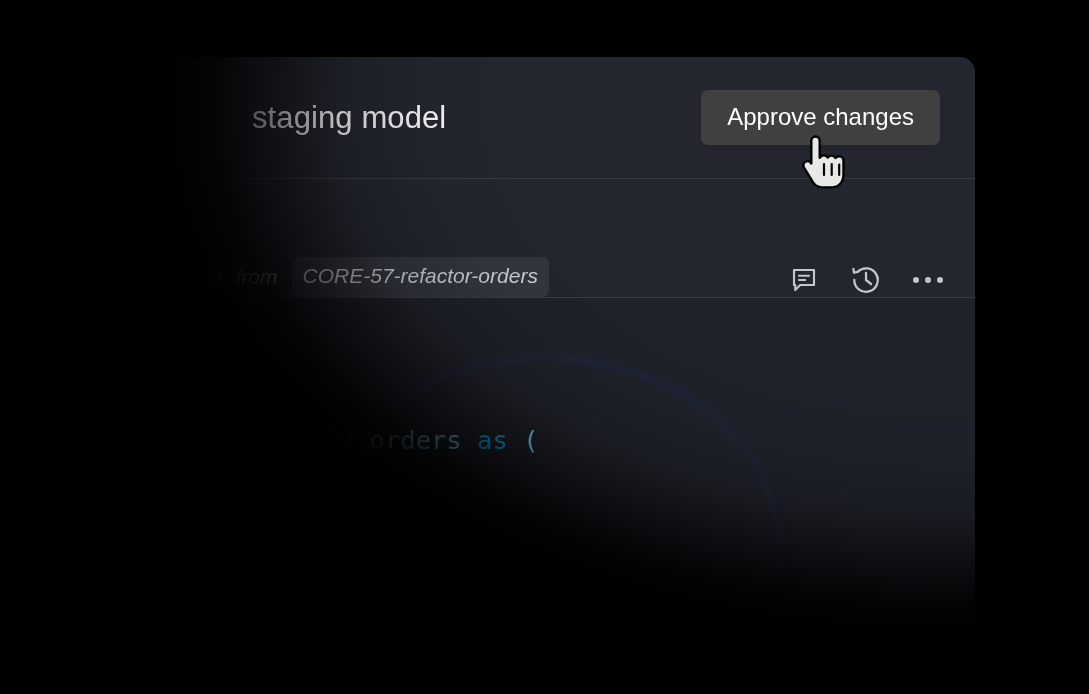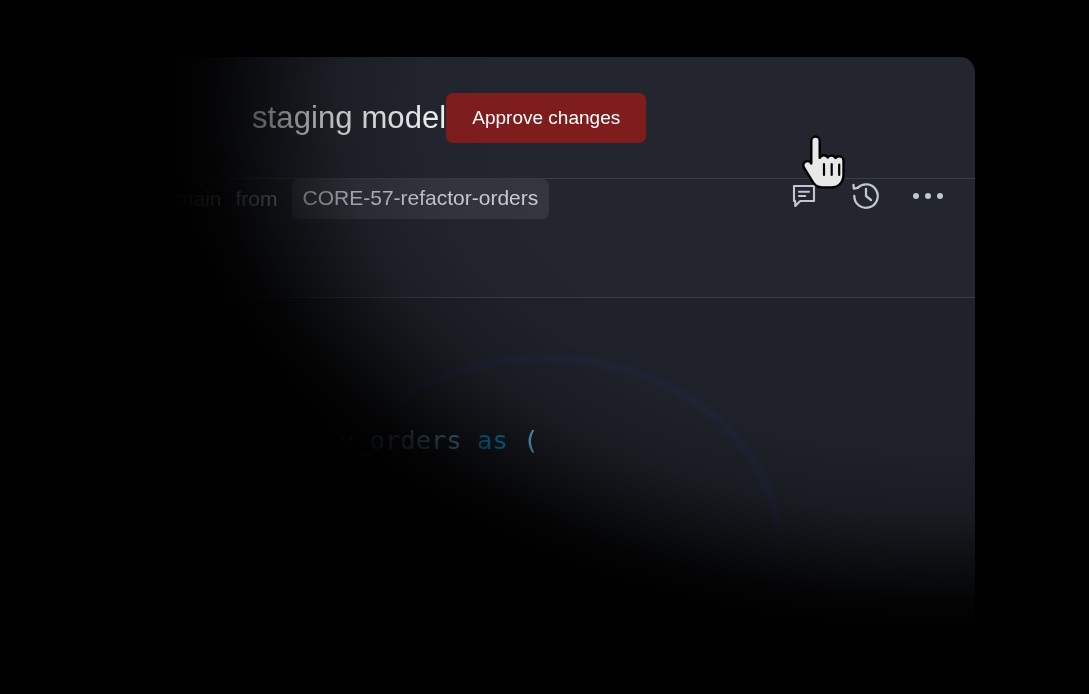--- a/index.html
+++ b/index.html
@@ -68,57 +68,59 @@
     filter: blur(3px);
     pointer-events: none;
   }
 
   
   .header {
     position: relative;
     height: 121px;
     display: flex;
     align-items: center;
+    justify-content: space-between;
     padding: 0 35px 0 92px;
   }
 
   .title {
     font-size: 31px;
     font-weight: 400;
     color: #f2f3f5;
     letter-spacing: 0.1px;
     white-space: nowrap;
   }
 
   .approve-btn {
-    background: #7f1d1d;
+    background: #404040;
     color: #ffffff;
     border: none;
     border-radius: 7px;
     font-family: "Liberation Sans", sans-serif;
-    font-size: 19px;
+    font-size: 24px;
     font-weight: 400;
     padding: 15px 26px 16px;
     line-height: 1;
     cursor: pointer;
     white-space: nowrap;
   }
 
   .divider {
     height: 1px;
     background: rgba(255,255,255,0.10);
     width: 100%;
   }
 
   
   .branchbar {
     height: 118px;
     display: flex;
-    align-items: flex-start;
+    align-items: flex-end;
     padding: 0 30px 0 16px;
+    font-style: italic;
   }
 
   .branch-left {
     display: flex;
     align-items: center;
     gap: 14px;
     flex: 1;
   }
 
   .branch-name {

